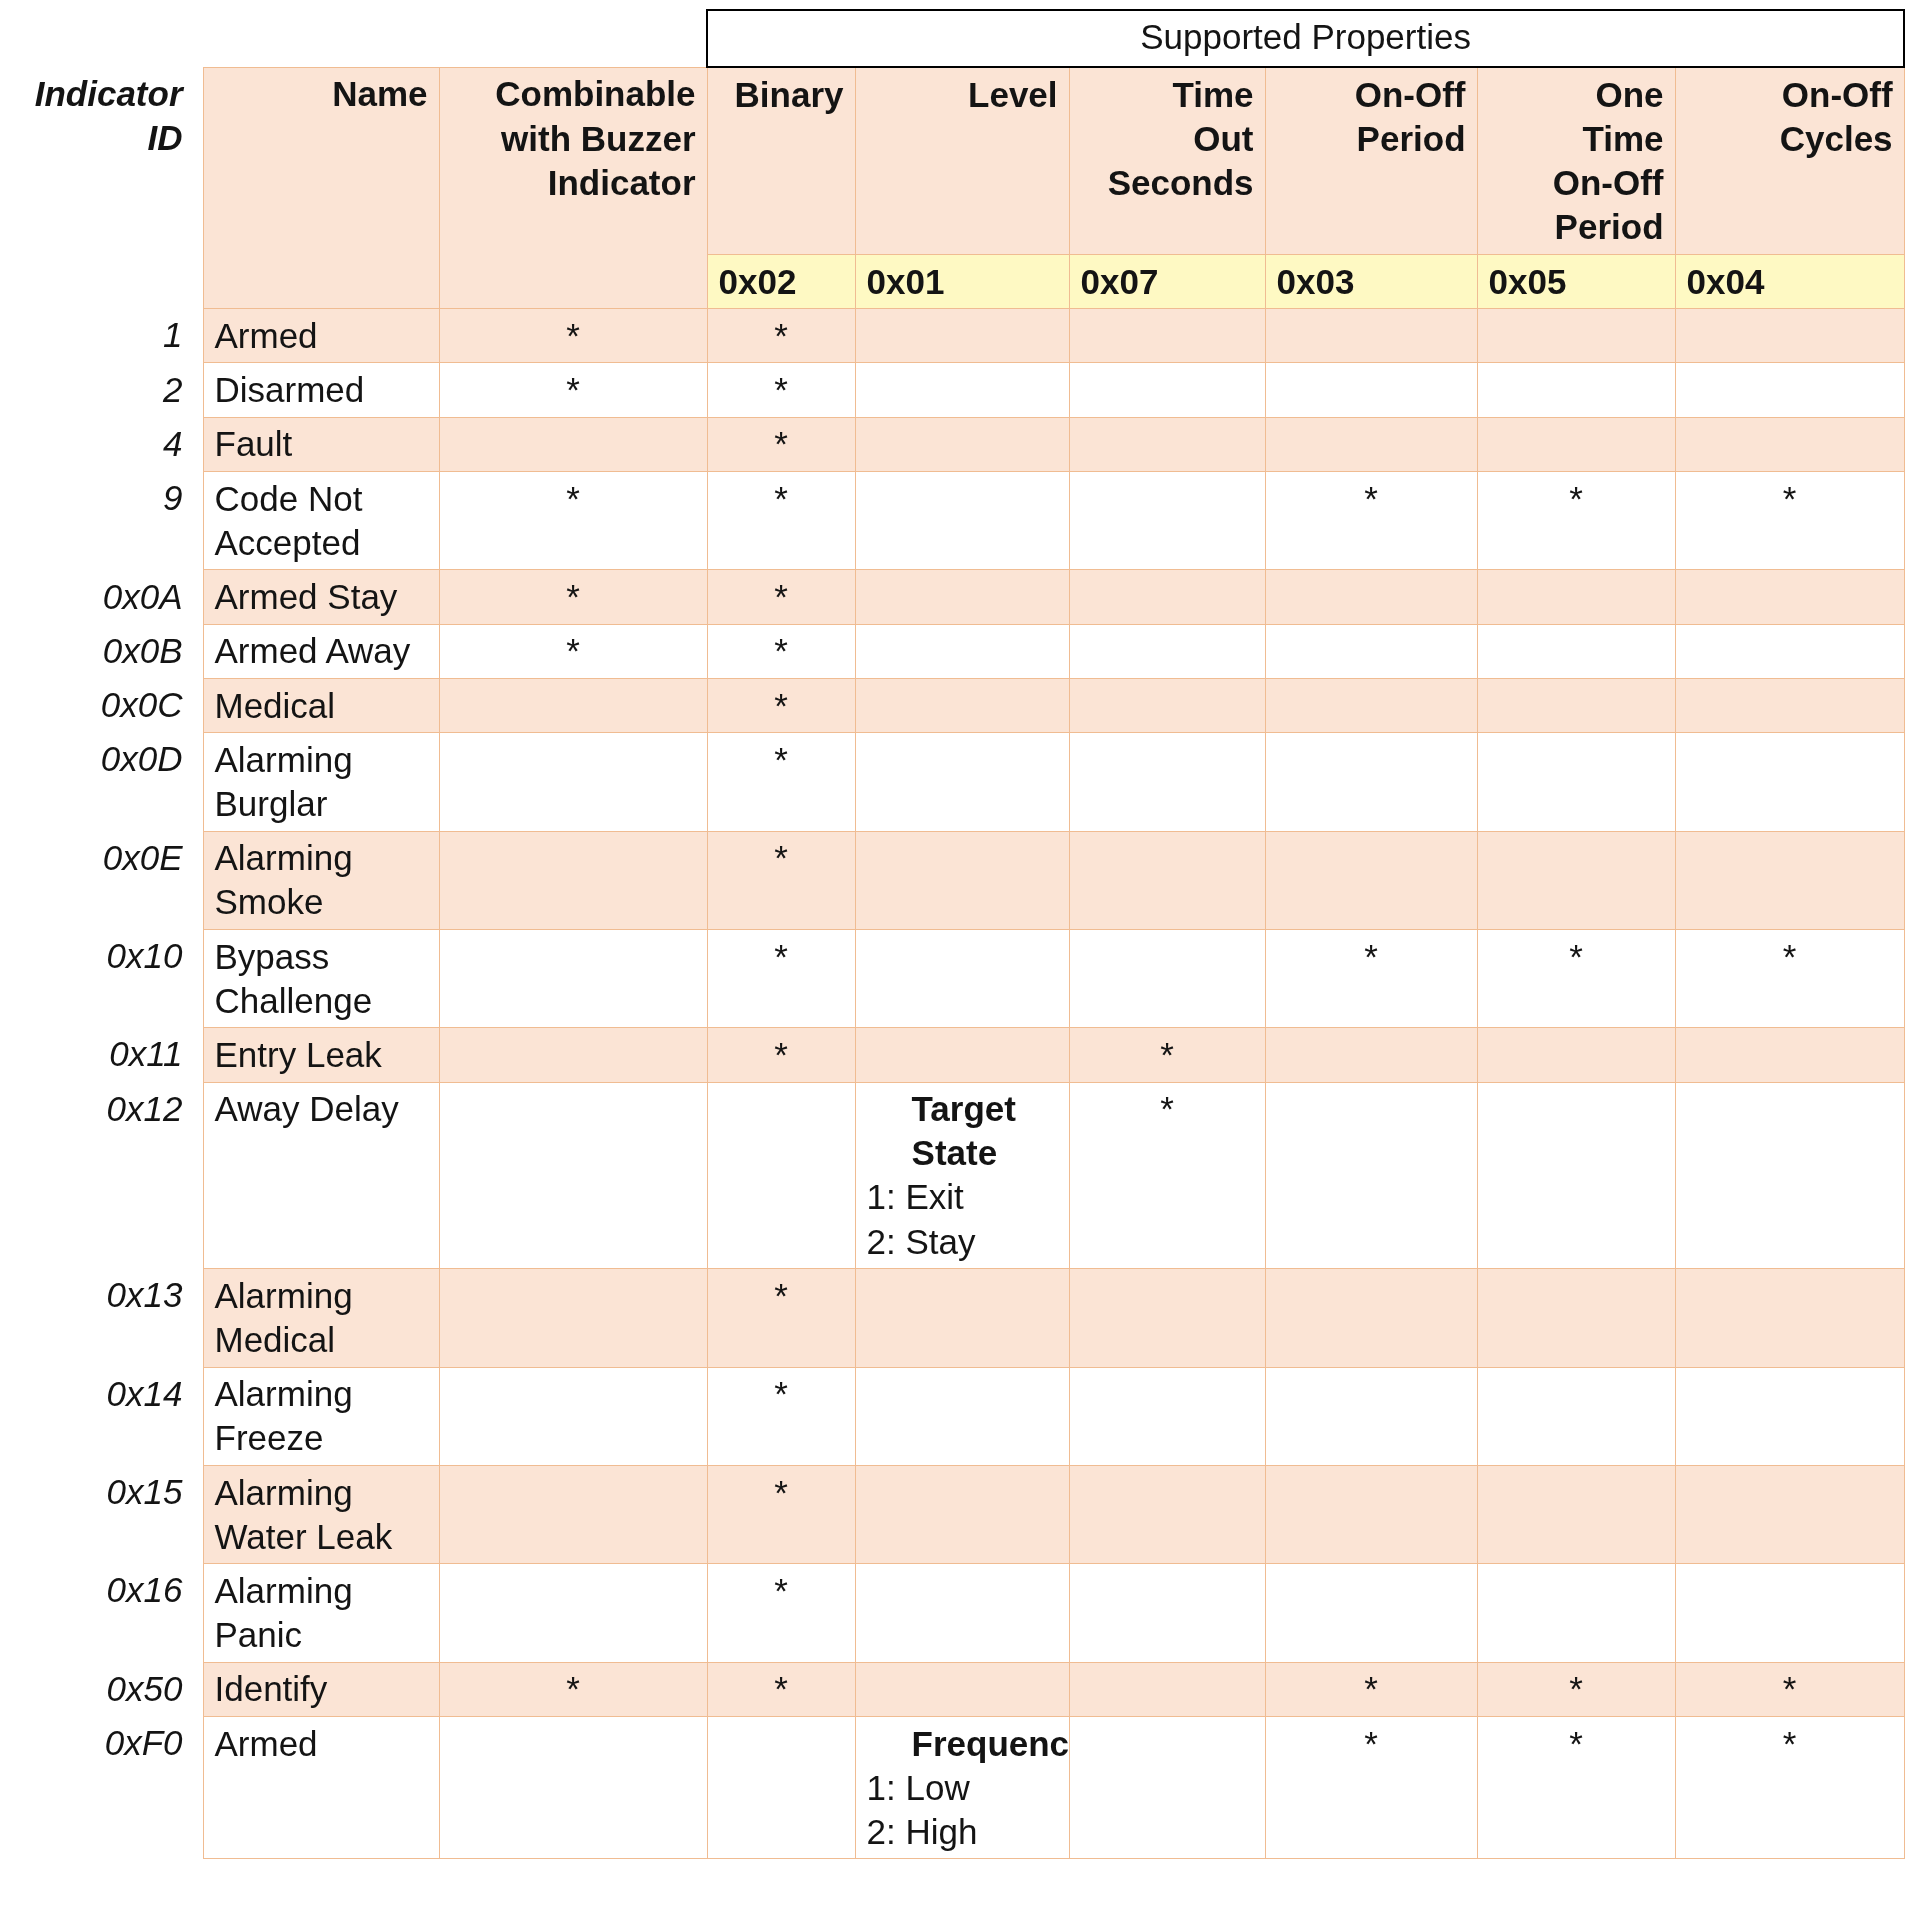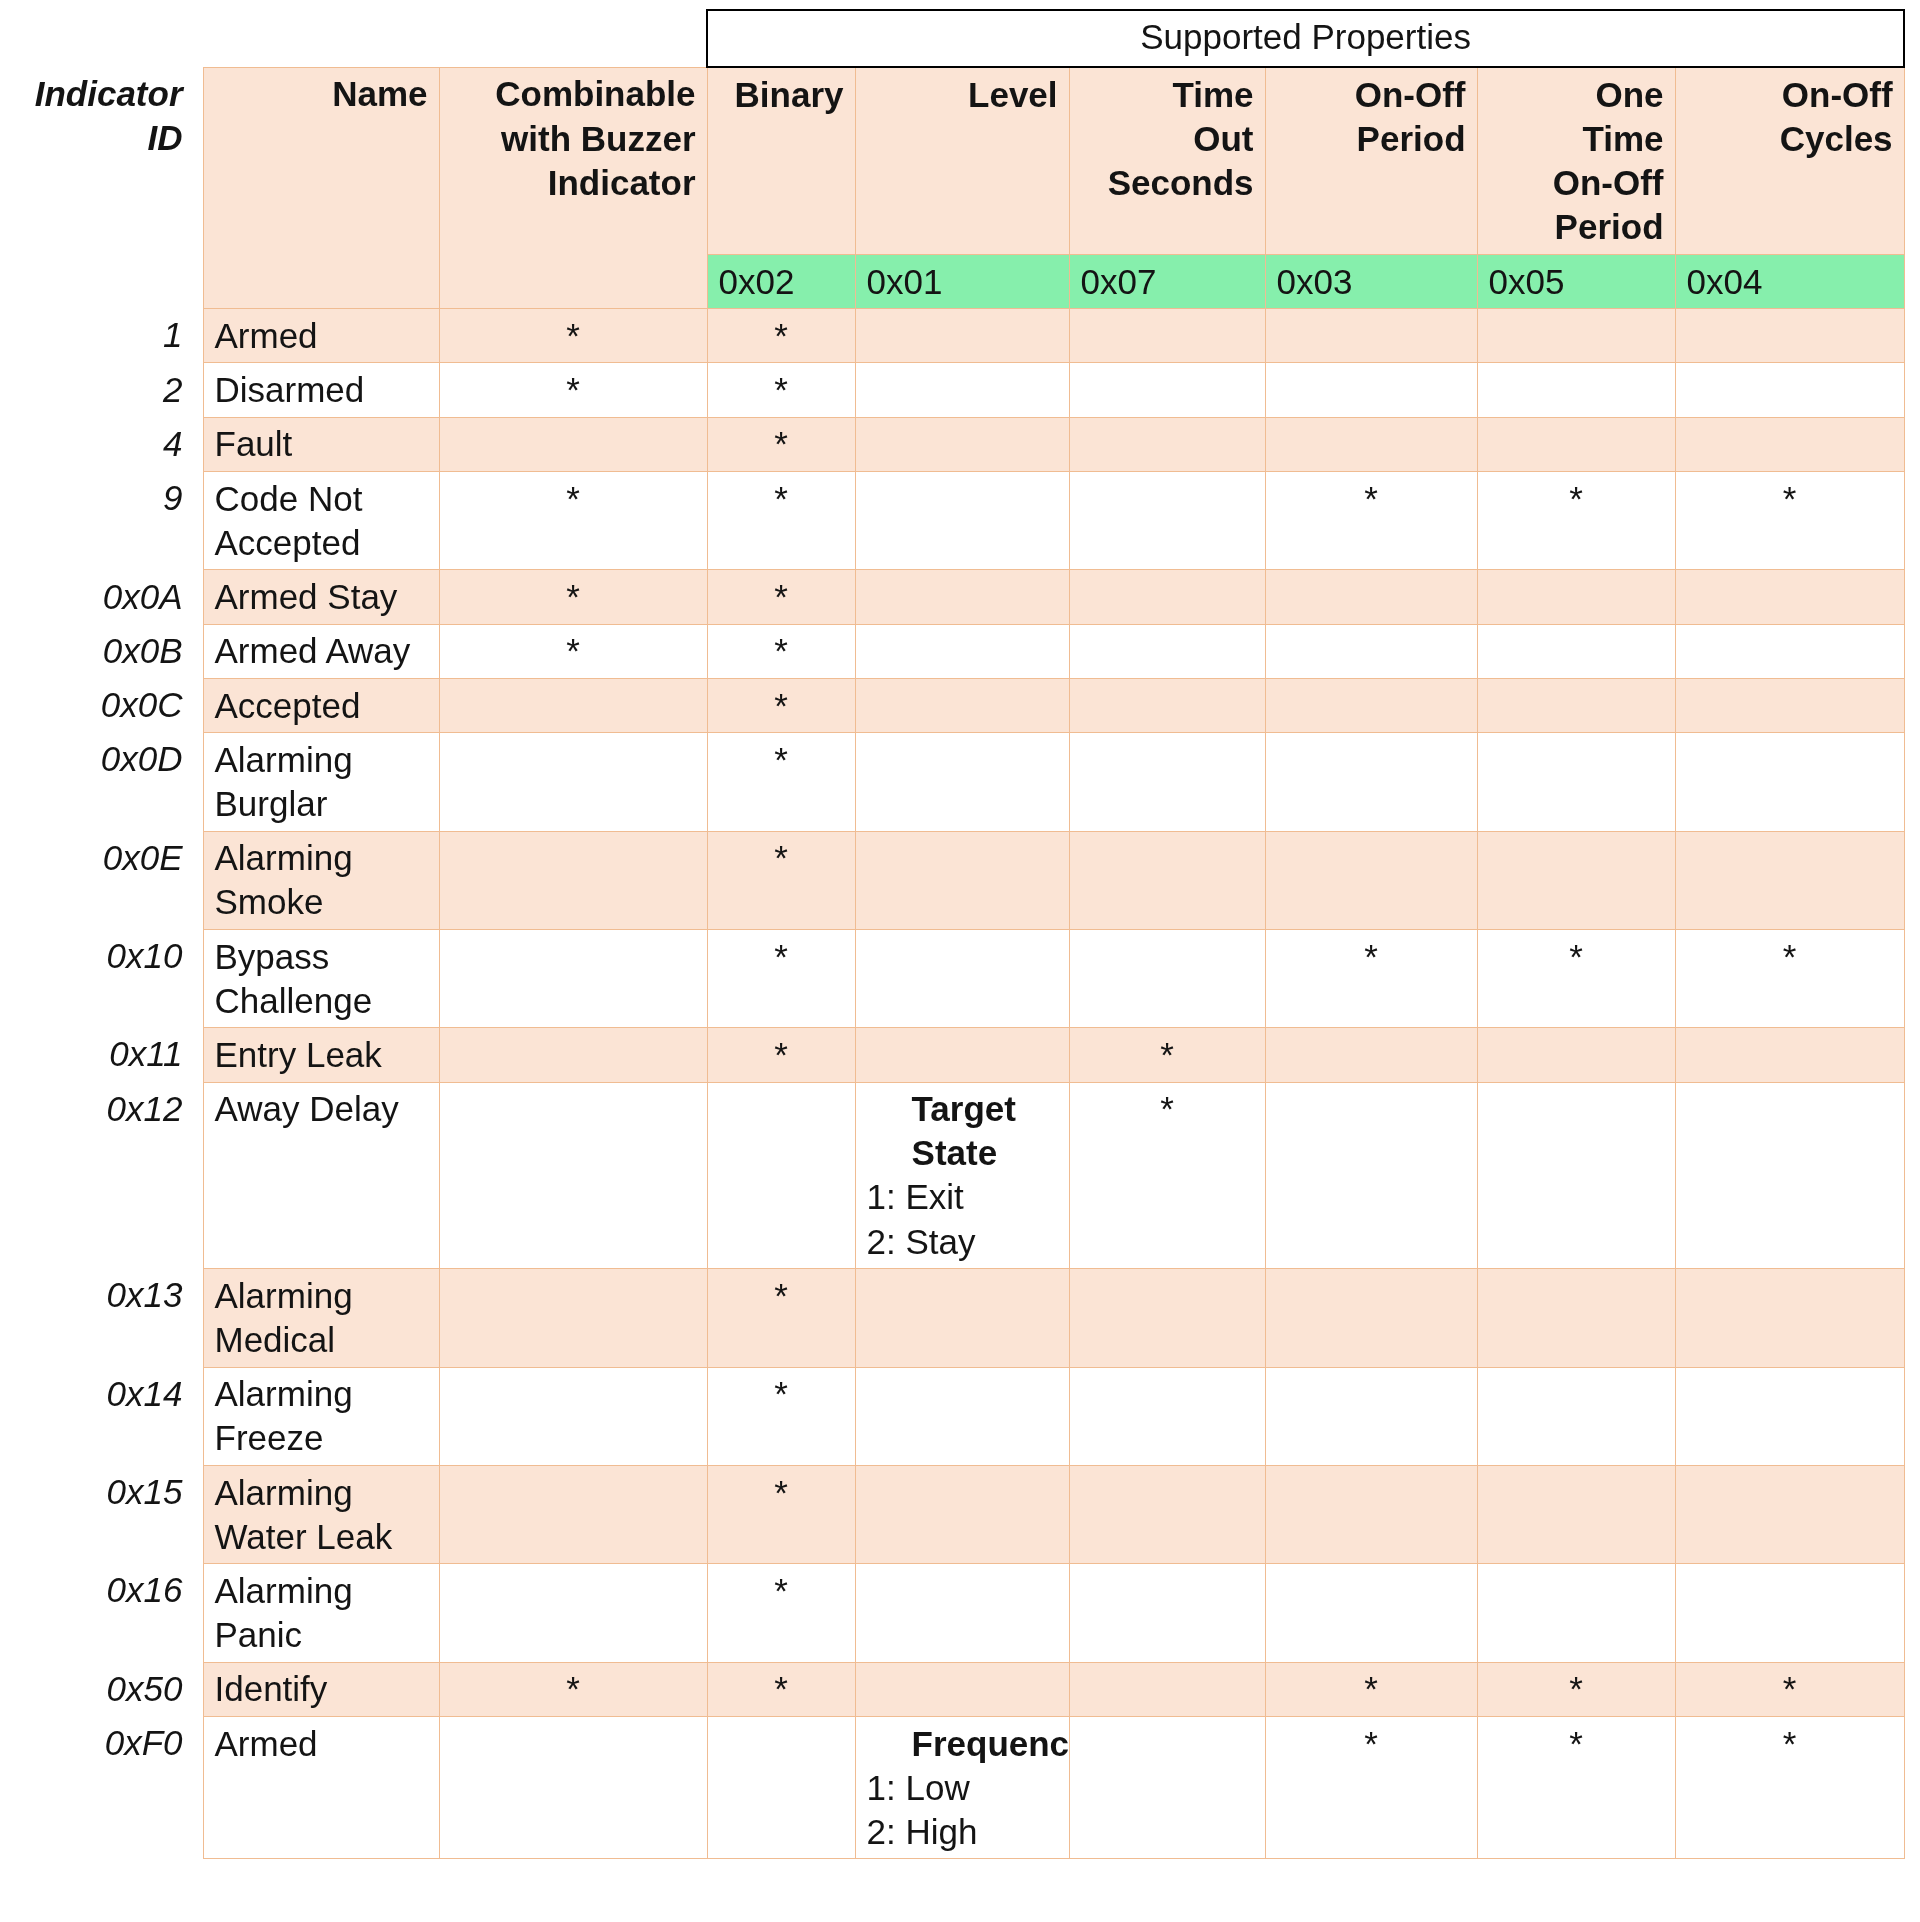--- a/index.html
+++ b/index.html
@@ -65,22 +65,22 @@
   .id-head {
     border: none;
     background: #ffffff;
     text-align: right;
     font-weight: 700;
     font-style: italic;
     white-space: pre-line;
     padding-right: 20px;
   }
   .hex {
-    font-weight: 400;
-    background: #86efac;
+    font-weight: 700;
+    background: #fef9c3;
   }
 
   .id-cell {
     border: none;
     background: #ffffff;
     text-align: right;
     font-style: italic;
     padding-right: 20px;
   }
   .name-cell { }
@@ -207,21 +207,21 @@
           <td class="grid star-cell">*</td>
           <td class="grid star-cell">*</td>
           <td class="grid star-cell"></td>
           <td class="grid star-cell"></td>
           <td class="grid star-cell"></td>
           <td class="grid star-cell"></td>
           <td class="grid star-cell"></td>
         </tr>
         <tr>
           <td class="id-cell">0x0C</td>
-          <td class="grid name-cell shade">Accepted</td>
+          <td class="grid name-cell shade">Medical</td>
           <td class="grid star-cell shade"></td>
           <td class="grid star-cell shade">*</td>
           <td class="grid star-cell shade"></td>
           <td class="grid star-cell shade"></td>
           <td class="grid star-cell shade"></td>
           <td class="grid star-cell shade"></td>
           <td class="grid star-cell shade"></td>
         </tr>
         <tr>
           <td class="id-cell">0x0D</td>

